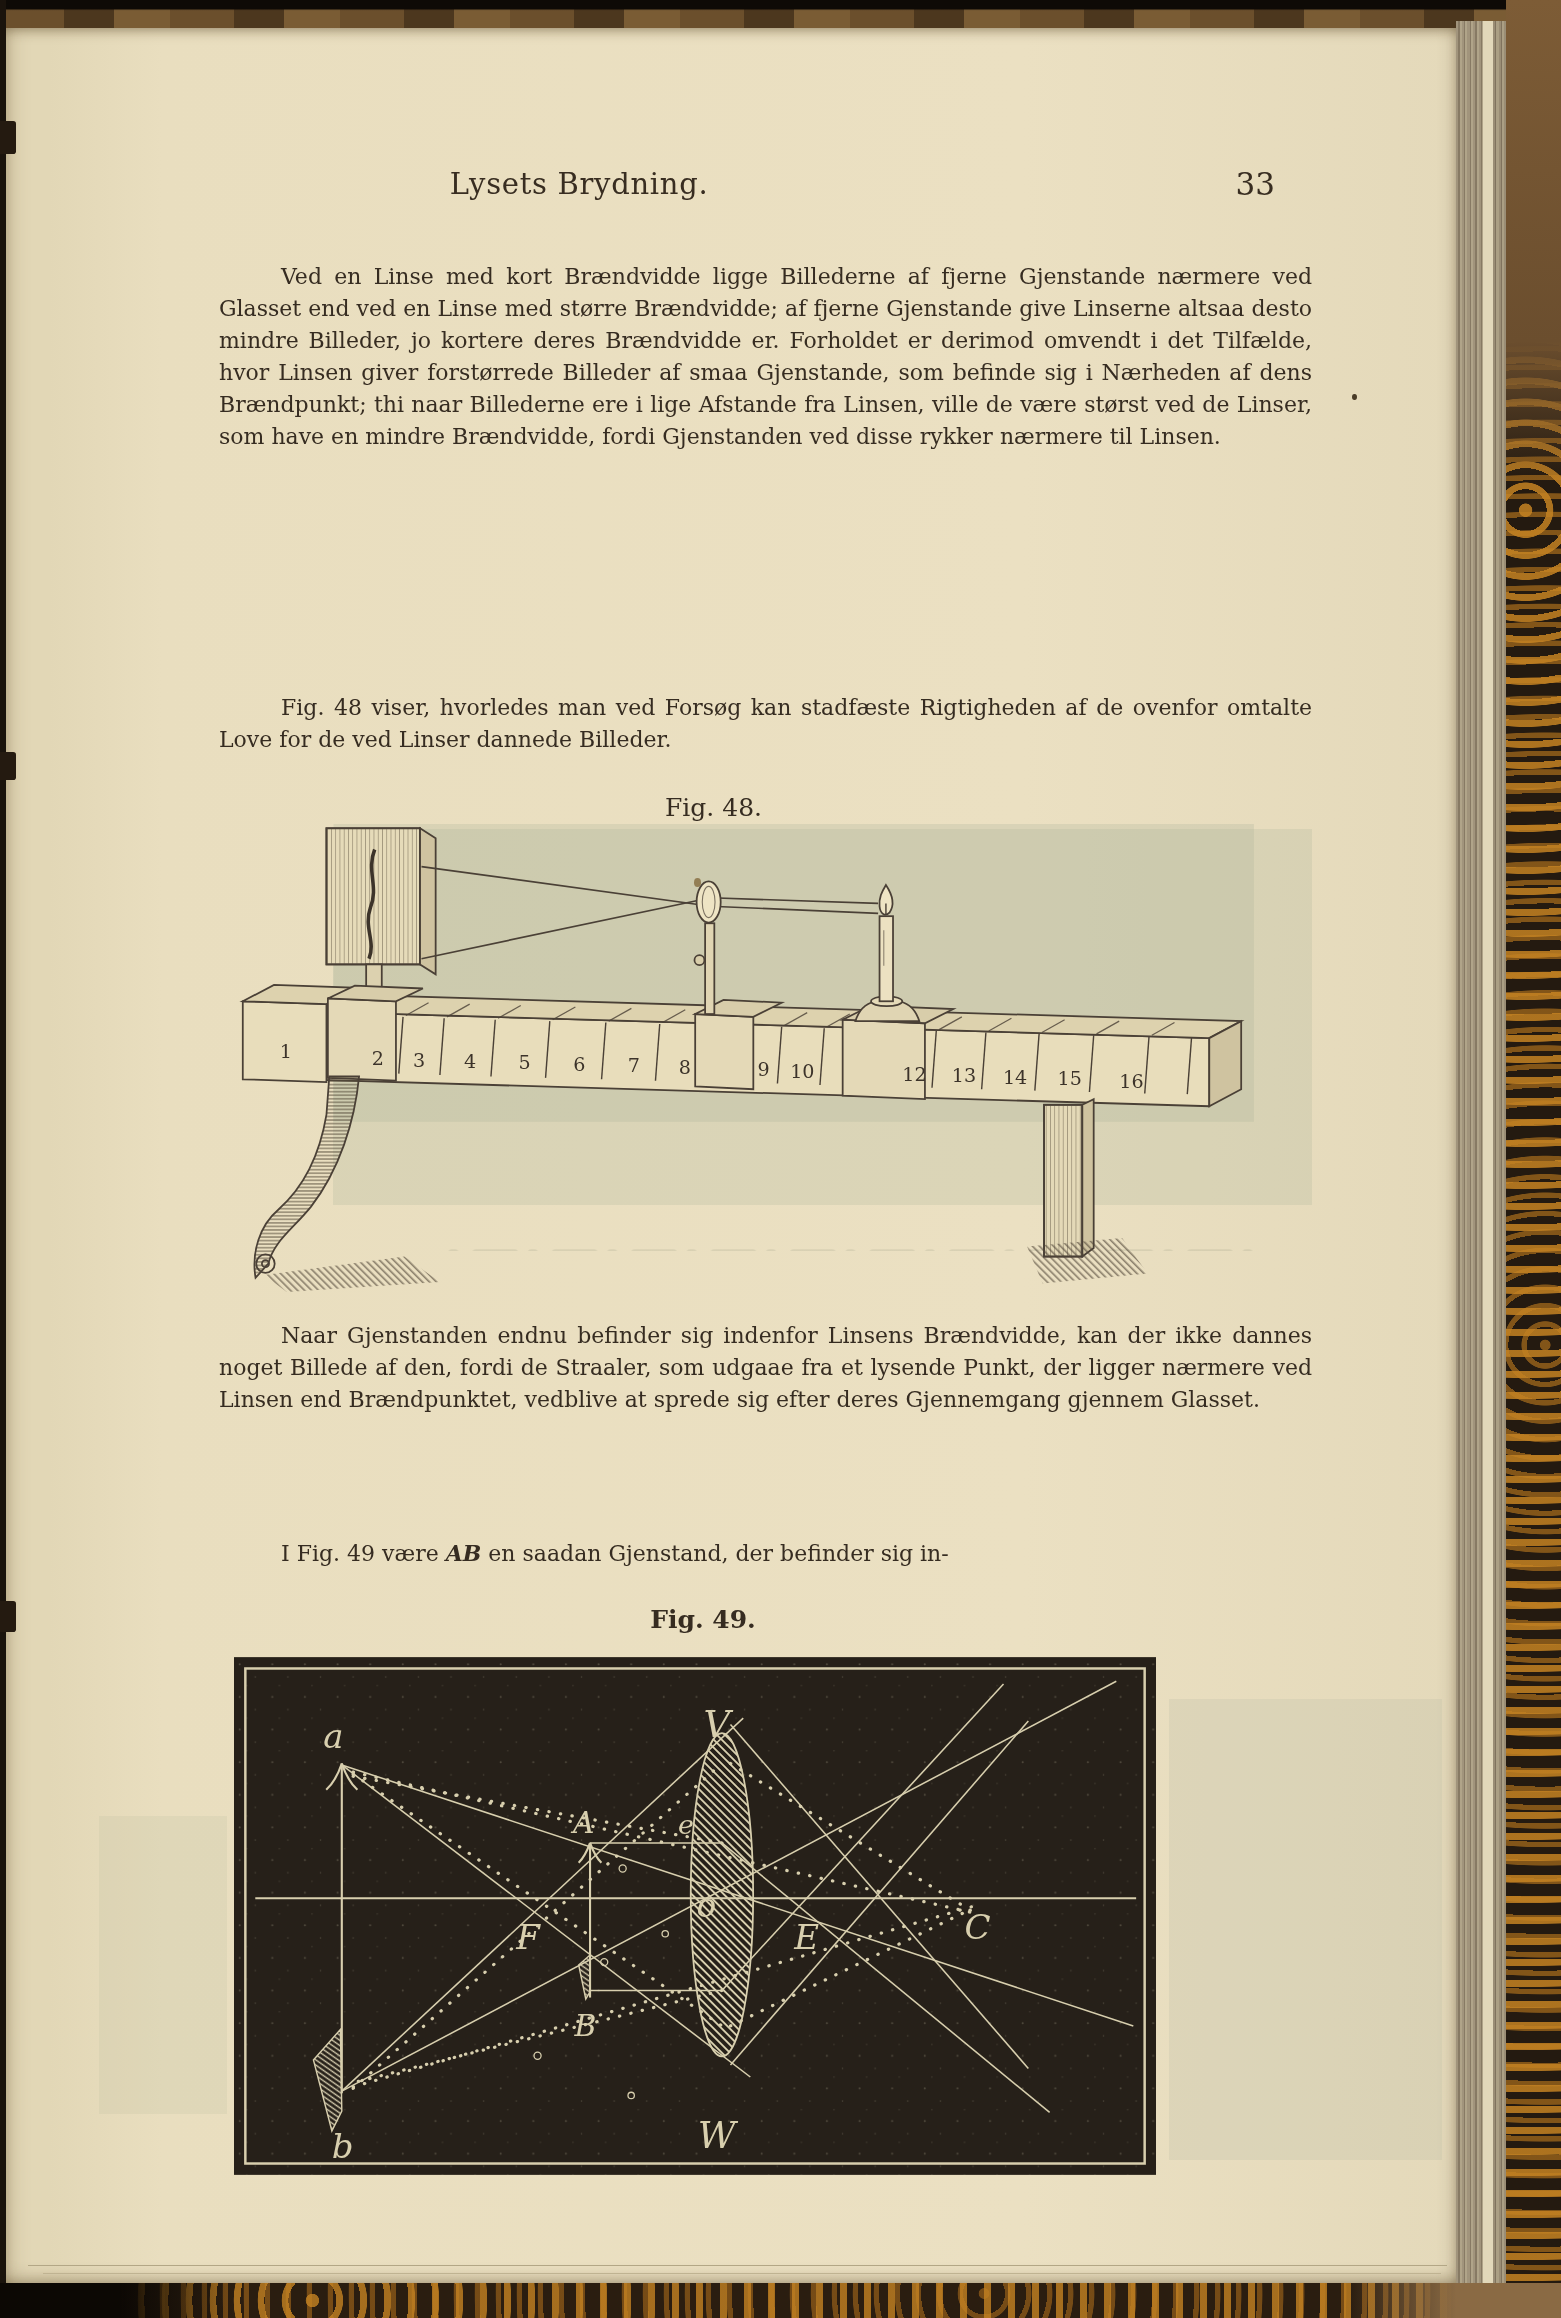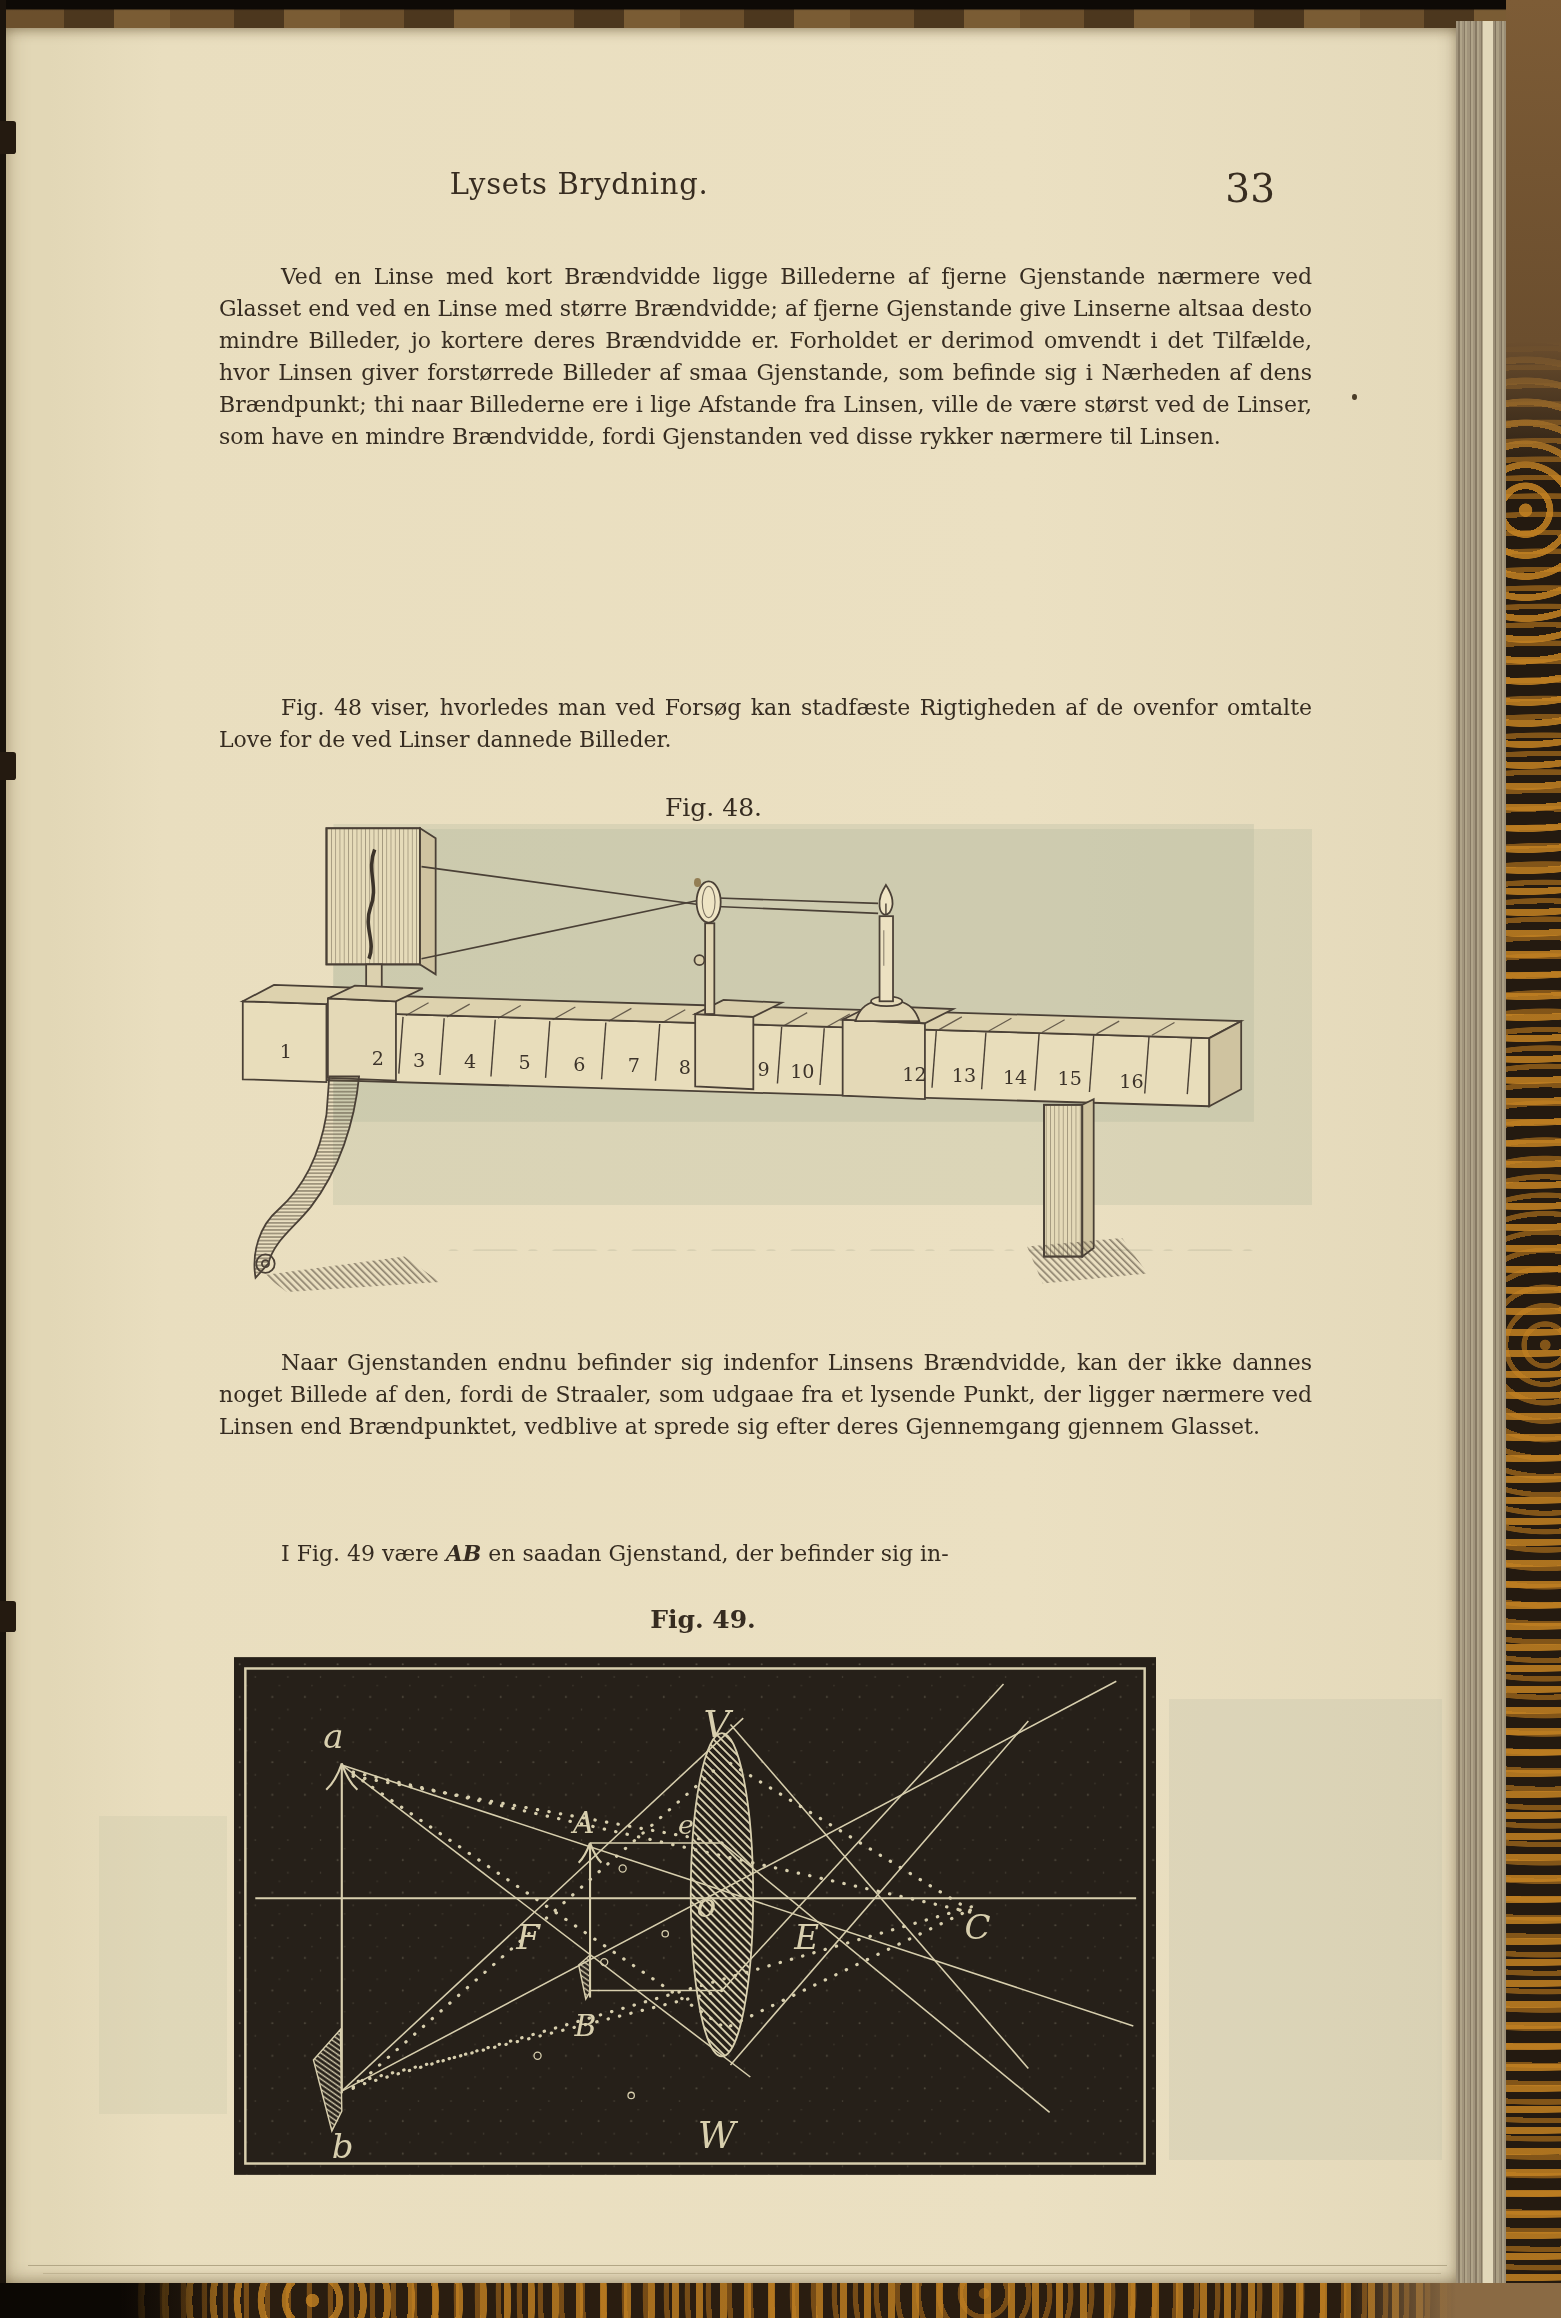--- a/index.html
+++ b/index.html
@@ -34,21 +34,21 @@
   .page-bottom-line{position:absolute;left:28px;top:2265px;width:1419px;height:1.4px;background:#b3a786;}
   .page-bottom-line2{position:absolute;left:43px;top:2273px;width:1398px;height:1.4px;background:#bfb392;}
   .stitch{position:absolute;left:0;width:15.6px;background:#241a10;border-radius:0 2.8px 2.8px 0;}
   
   .tint{position:absolute;background:rgba(172,180,156,.26);filter:blur(0.7px);}
   .speck{position:absolute;border-radius:50%;background:#8a6a3a;}
   
   .header{position:absolute;left:217px;top:167px;width:1095px;height:43px;color:#382d21;}
   .header .title{position:absolute;left:149px;width:426px;text-align:center;
      font-size:29px;letter-spacing:0.7px;}
-  .header .pg{position:absolute;right:37px;top:-1.4px;font-size:39px;}
+  .header .pg{position:absolute;right:37px;top:-1.4px;font-size:31px;}
   .para{position:absolute;left:219px;width:1093px;font-size:22px;line-height:32px;
      color:#362c21;text-align:justify;text-indent:62px;}
   .caption{position:absolute;text-align:center;font-size:25px;color:#362c21;}
   .it{font-style:italic;font-weight:bold;}
   svg{position:absolute;}
   svg text{font-family:"DejaVu Serif","Liberation Serif",serif;}
 </style>
 </head>
 <body>
 
@@ -216,21 +216,21 @@
       <text x="748" y="356">9</text>
       <text x="794" y="358">10</text>
       <text x="952" y="362">12</text>
       <text x="1022" y="364">13</text>
       <text x="1094" y="366">14</text>
       <text x="1171" y="368">15</text>
       <text x="1258" y="372">16</text>
     </g>
   </svg>
 
-  <div class="para" style="top:1320px;margin-top:27px;">Naar Gjenstanden endnu befinder sig indenfor Linsens Brændvidde, kan der ikke dannes noget Billede af den, fordi de Straaler, som udgaae fra et lysende Punkt, der ligger nærmere ved Linsen end Brændpunktet, vedblive at sprede sig efter deres Gjennemgang gjennem Glasset.</div>
+  <div class="para" style="top:1320px;">Naar Gjenstanden endnu befinder sig indenfor Linsens Brændvidde, kan der ikke dannes noget Billede af den, fordi de Straaler, som udgaae fra et lysende Punkt, der ligger nærmere ved Linsen end Brændpunktet, vedblive at sprede sig efter deres Gjennemgang gjennem Glasset.</div>
 
   <div class="para" style="top:1537px;">
     <span>I Fig. 49 være </span><span class="it">AB</span><span> en saadan Gjenstand, der befinder sig in-</span>
   </div>
 
   <div class="caption" style="left:217px;top:1605px;width:972px;font-weight:bold;">Fig. 49.</div>
 
   <svg style="left:234px;top:1657px;" width="922" height="518" viewBox="0 0 1300 730">
     <defs>
       <pattern id="hatchLens" width="8" height="8" patternUnits="userSpaceOnUse" patternTransform="rotate(45)">

